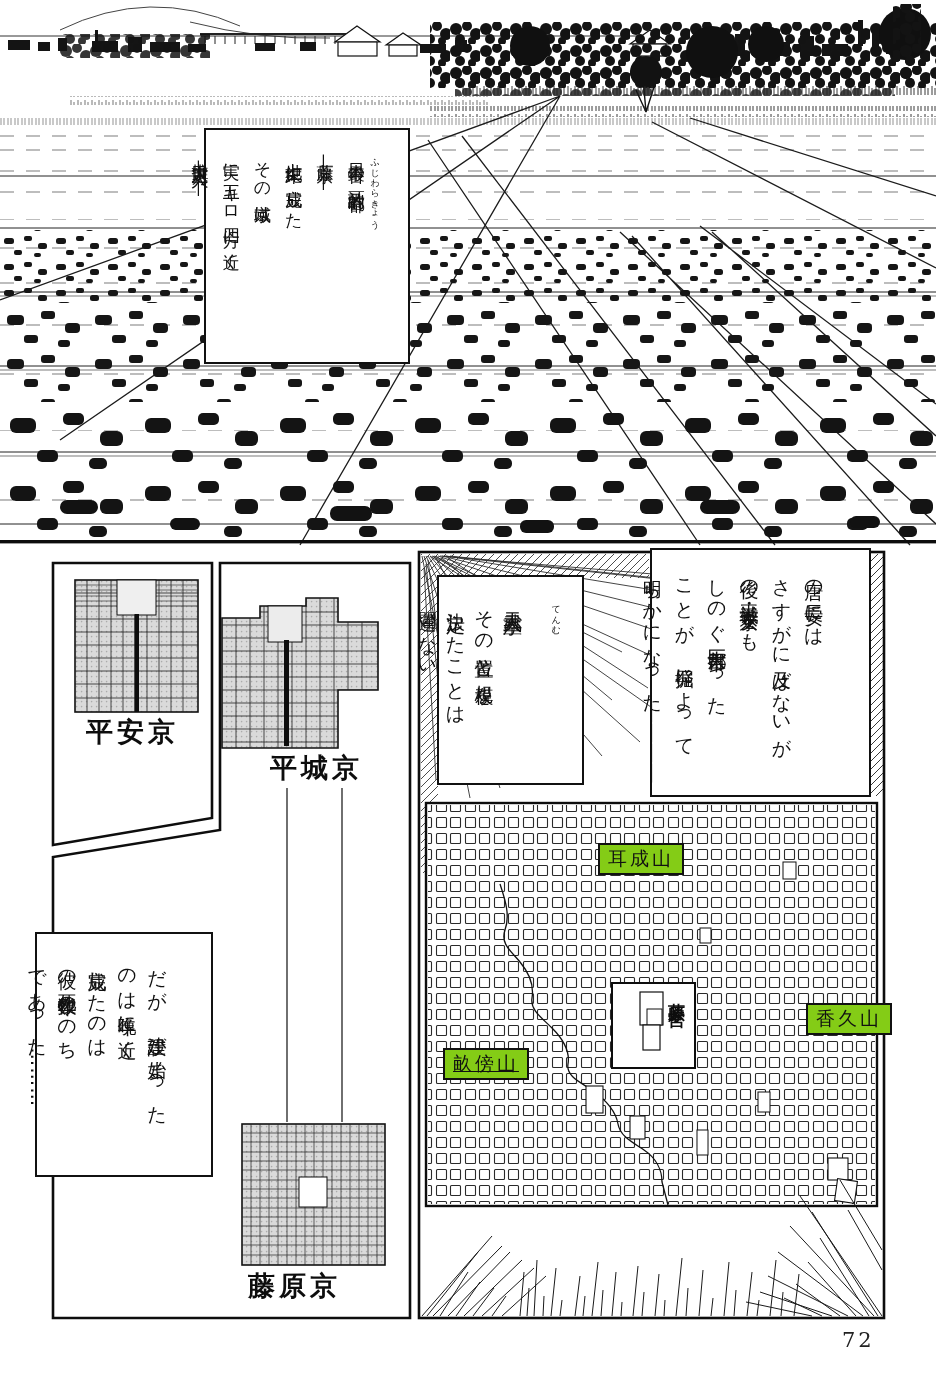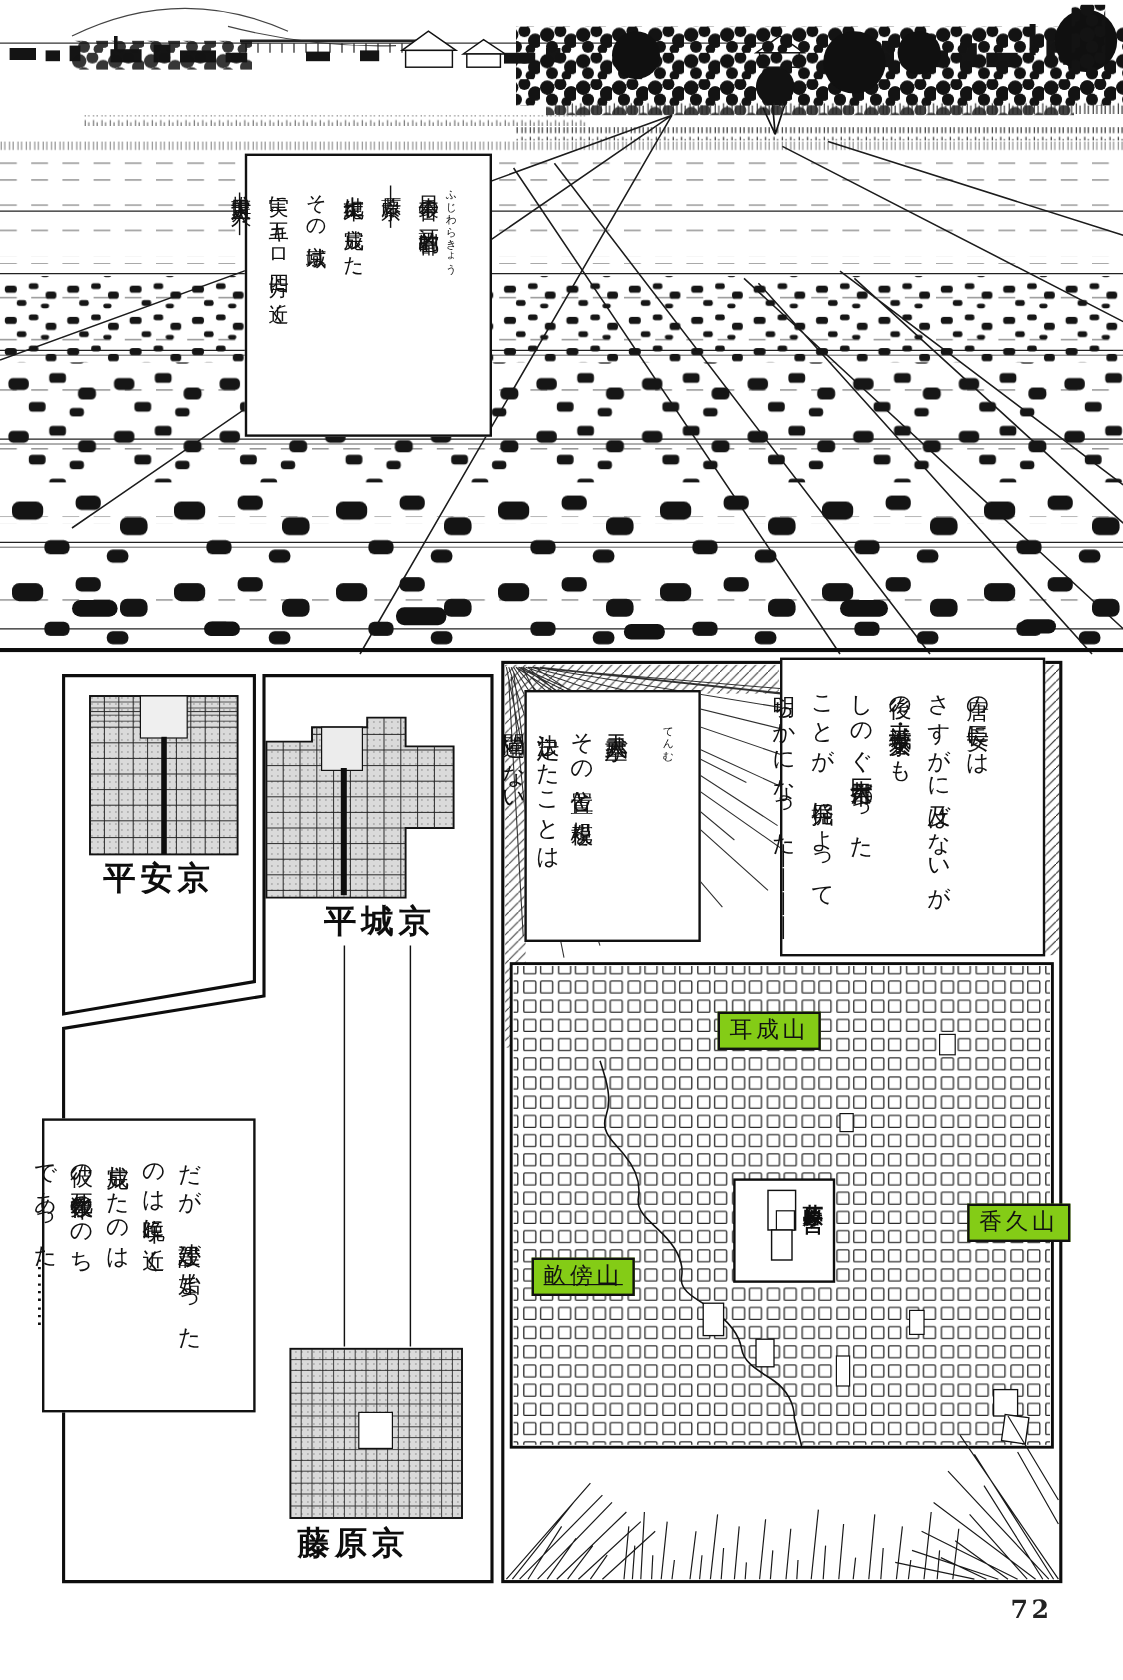--- a/index.html
+++ b/index.html
@@ -20,21 +20,21 @@
   
   .map-label{position:absolute;background:#84cc16;border:2px solid #111;
              font-size:19px;letter-spacing:3px;padding:3px 8px 4px 8px;line-height:1.1;
              font-family:"DejaVu Sans",sans-serif;}
   
   .diagram-label{position:absolute;font-size:27px;font-weight:bold;letter-spacing:4px;
                  font-family:Liberation Sans, sans-serif;color:#0d0d0d;}
   #label-palace{position:absolute;left:666px;top:989px;writing-mode:vertical-rl;
                 font-size:17px;letter-spacing:4px;font-weight:bold;color:#0d0d0d;}
   #page-number{position:absolute;left:842px;top:1328px;font-family:"DejaVu Serif",serif;
-               font-size:21px;letter-spacing:3px;color:#222;font-weight:bold;}
+               font-size:21px;letter-spacing:3px;color:#222;}
 </style>
 </head>
 <body>
 
 <div class="page">
 
 <svg width="936" height="1400" viewBox="0 0 936 1400">
   <defs>
     <pattern id="tone" width="5" height="5" patternUnits="userSpaceOnUse">
       <rect width="5" height="5" fill="#dadada"></rect>

